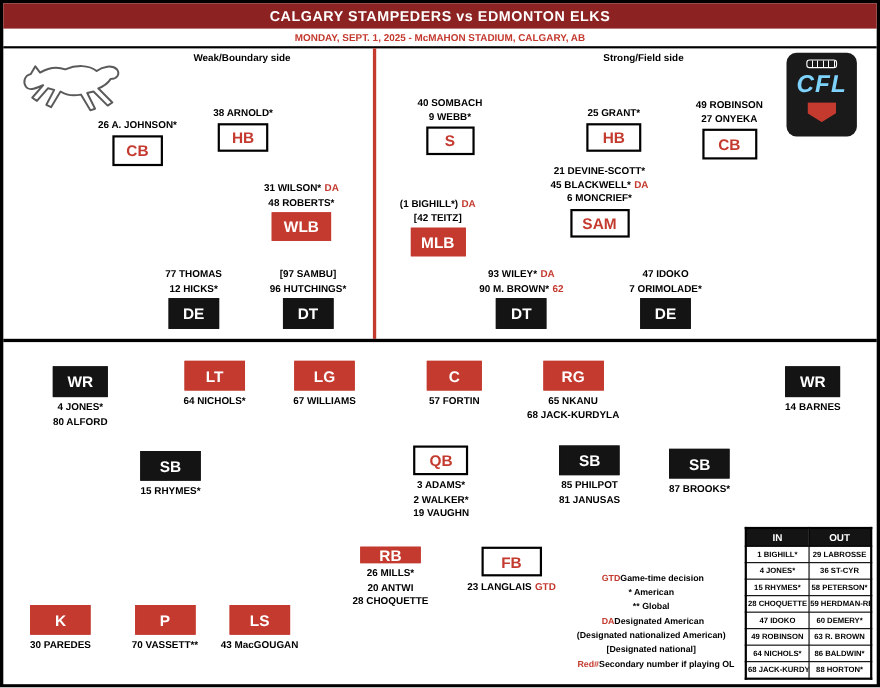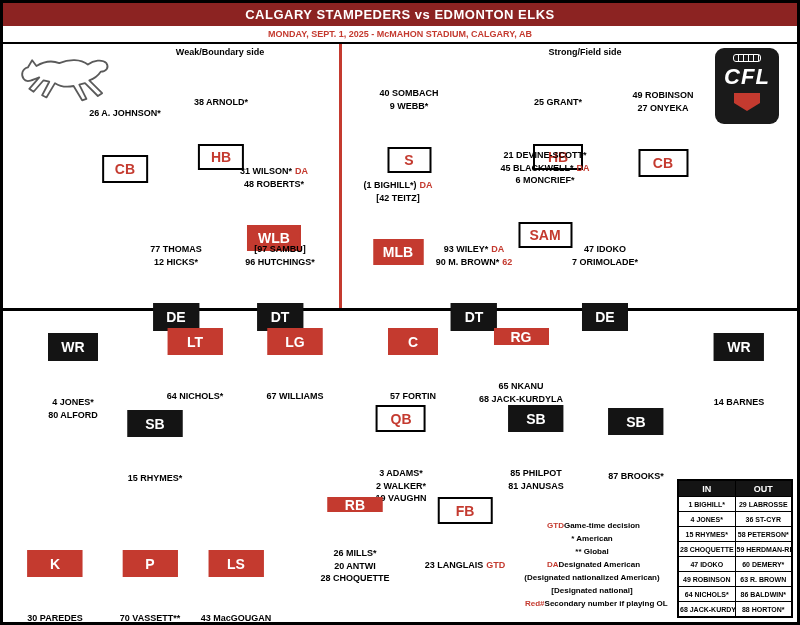--- a/index.html
+++ b/index.html
@@ -17,40 +17,40 @@
     color:#fff;font-weight:bold;font-size:13px;letter-spacing:.5px;text-align:center;line-height:23px;}
   .subtitle{position:absolute;left:0;right:0;top:24px;height:15px;color:var(--red);
     font-weight:bold;font-size:9px;text-align:center;line-height:15px;}
   .subtitle-rule{position:absolute;left:0;right:0;top:39px;height:2px;background:#000;}
 
   .side-label{position:absolute;transform:translateX(-50%);font-size:9px;font-weight:bold;color:#000;white-space:nowrap;}
 
   .v-divider{position:absolute;left:336px;top:41px;width:3px;height:264px;background:var(--red);}
   .h-divider{position:absolute;left:0;right:0;top:305px;height:3px;background:#000;}
 
-  .unit{position:absolute;display:flex;flex-direction:column;align-items:center;transform:translateX(-50%);gap:32px;}
+  .unit{position:absolute;display:flex;flex-direction:column;align-items:center;transform:translateX(-50%);}
   .players{display:flex;flex-direction:column;align-items:center;}
   .unit.def .players{margin-bottom:3px;}
   .unit.off .players{margin-top:3px;}
   .pline{font-size:9px;font-weight:bold;line-height:12.5px;white-space:nowrap;color:#000;}
   .tag{color:var(--red);margin-left:3px;font-weight:bold;}
   .tag:empty{display:none;}
 
   .pos-box{display:flex;align-items:center;justify-content:center;font-weight:bold;font-size:14px;box-sizing:border-box;}
   .pos-box.outline{background:#fff;border:2px solid #000;color:var(--red);}
   .pos-box.redbox{background:var(--red);color:#fff;border:1px solid var(--red);}
   .pos-box.blackbox{background:var(--black);color:#fff;border:1px solid var(--black);}
 
   .horse{position:absolute;left:12px;top:44px;}
 
   .cfl{position:absolute;left:712px;top:45px;width:64px;height:76px;background:#1A1A1A;border-radius:9px;
     display:flex;flex-direction:column;align-items:center;}
   .cfl-laces{width:26px;height:6px;border:1px solid #fff;border-radius:3px;margin-top:6px;
     background:repeating-linear-gradient(90deg,transparent 0 4px,#fff 4px 5px);}
-  .cfl-text{color:#ffffff;font-weight:bold;font-style:italic;font-size:22px;margin-top:2px;letter-spacing:1px;}
+  .cfl-text{color:#7dd3fc;font-weight:bold;font-style:italic;font-size:22px;margin-top:2px;letter-spacing:1px;}
   .cfl-shield{width:26px;height:18px;background:var(--red);margin-top:3px;
     clip-path:polygon(0 0,100% 0,100% 55%,50% 100%,0 55%);}
 
   .brookfield{position:absolute;left:12px;top:262px;}
   .bf-name{font-size:20px;font-weight:bold;color:var(--navy);letter-spacing:-.3px;}
   .bf-sub{font-size:13px;font-weight:bold;color:var(--bblue);padding-left:34px;margin-top:-2px;}
 
   .legend{position:absolute;left:519px;top:516px;width:140px;text-align:center;font-size:8px;line-height:13px;color:#000;}
   .legend .pline{font-size:8px;line-height:13px;}
 
@@ -206,21 +206,21 @@
   </div>
 
   <div class="unit off" style="left:410px;top:325px">
     <div class="pos-box redbox" style="width:50px;height:27px">C</div>
     <div class="players">
       <div class="pline"><span>57 FORTIN</span></div>
     </div>
   </div>
 
   <div class="unit off" style="left:518px;top:325px">
-    <div class="pos-box redbox" style="width:55px;height:17px">RG</div>
+    <div class="pos-box redbox" style="width:55px;height:27px">RG</div>
     <div class="players">
       <div class="pline"><span>65 NKANU</span></div>
       <div class="pline"><span>68 JACK-KURDYLA</span></div>
     </div>
   </div>
 
 
   <div class="unit off" style="left:736px;top:330px">
     <div class="pos-box blackbox" style="width:50px;height:28px">WR</div>
     <div class="players">

